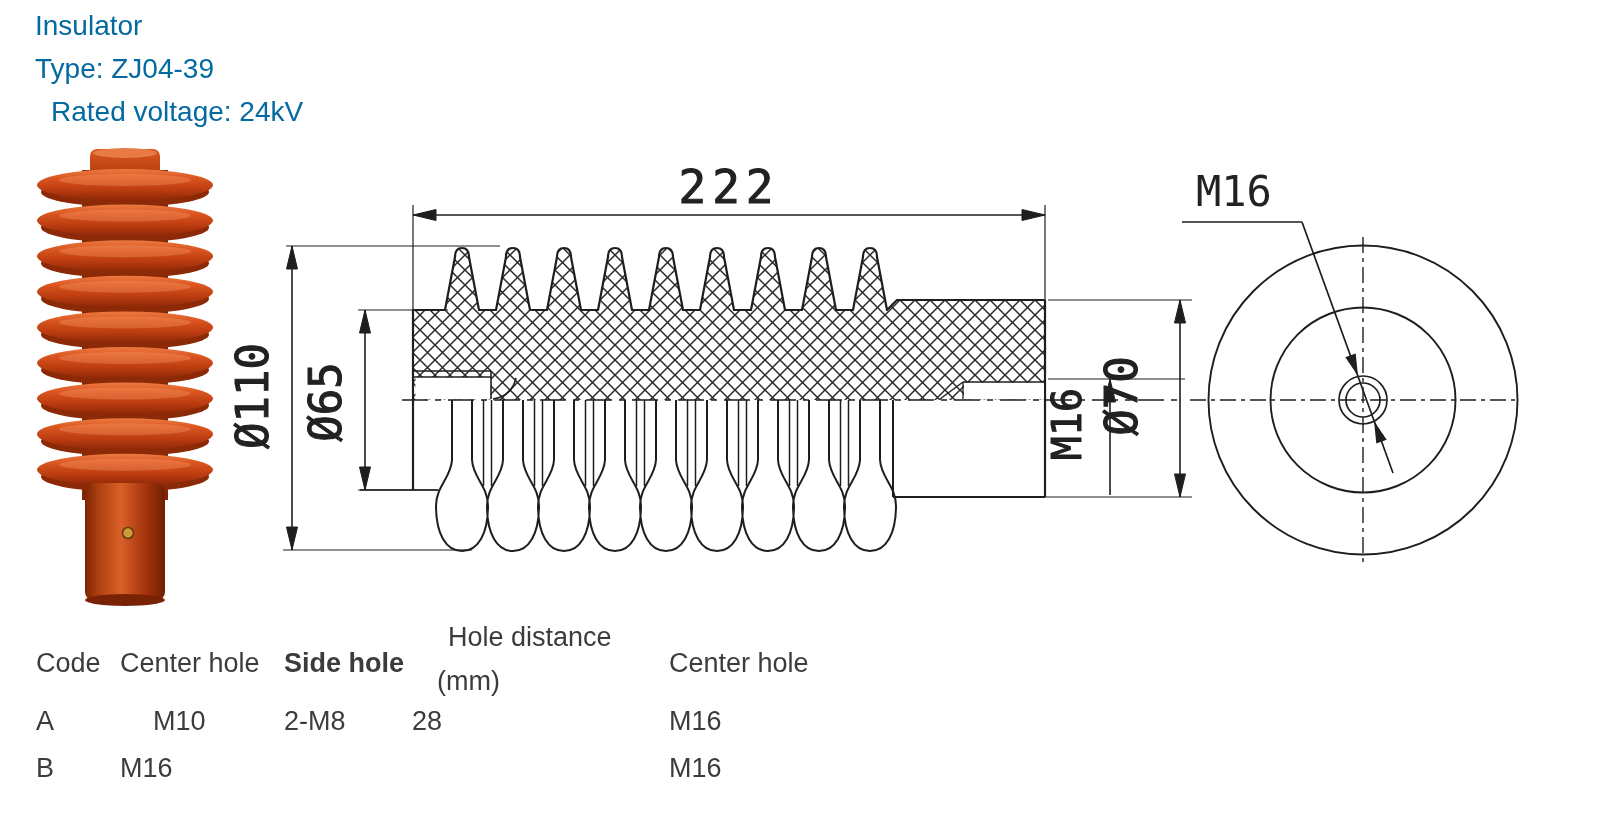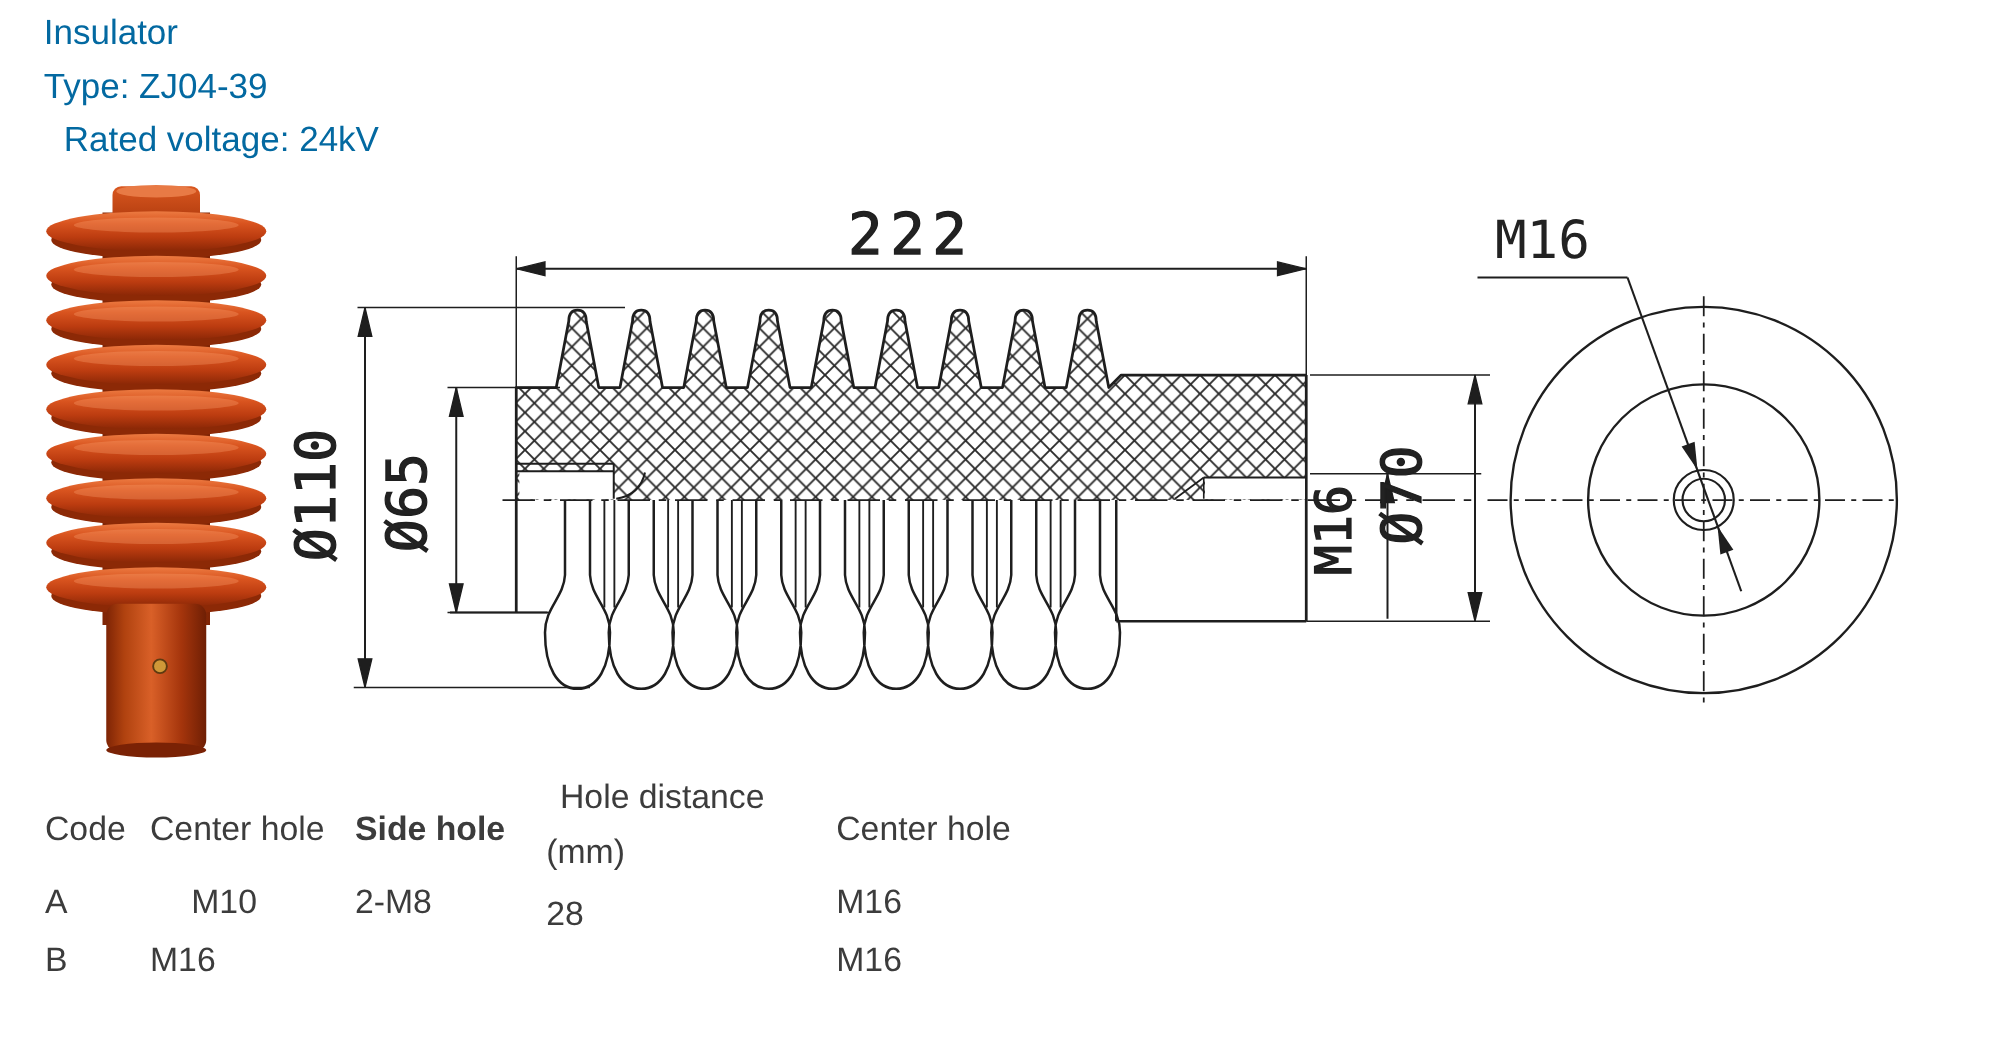--- a/index.html
+++ b/index.html
@@ -196,21 +196,21 @@
   <div class="abs cell" style="left:120px;top:648px;text-align:right;">Center hole</div>
   <div class="abs cell" style="left:284px;top:648px;font-weight:bold;">Side hole</div>
   <div class="abs cell" style="left:448px;top:622px;">Hole distance</div>
   <div class="abs cell" style="left:437px;top:666px;">(mm)</div>
   <div class="abs cell" style="left:669px;top:648px;">Center hole</div>
 
   <div>
     <div class="abs cell" style="left:36px;top:706px;">A</div>
     <div class="abs cell" style="left:120px;top:706px;margin-left:33px;">M10</div>
     <div class="abs cell" style="left:284px;top:706px;">2-M8</div>
-    <div class="abs cell" style="left:437px;top:706px;margin-top:10px;">28</div>
+    <div class="abs cell" style="left:412px;top:706px;">28</div>
     <div class="abs cell" style="left:669px;top:706px;">M16</div>
   </div>
   <div>
     <div class="abs cell" style="left:36px;top:753px;">B</div>
     <div class="abs cell" style="left:120px;top:753px;">M16</div>
     <div class="abs cell" style="left:284px;top:753px;"></div>
     <div class="abs cell" style="left:437px;top:753px;"></div>
     <div class="abs cell" style="left:669px;top:753px;">M16</div>
   </div>
 </div>

